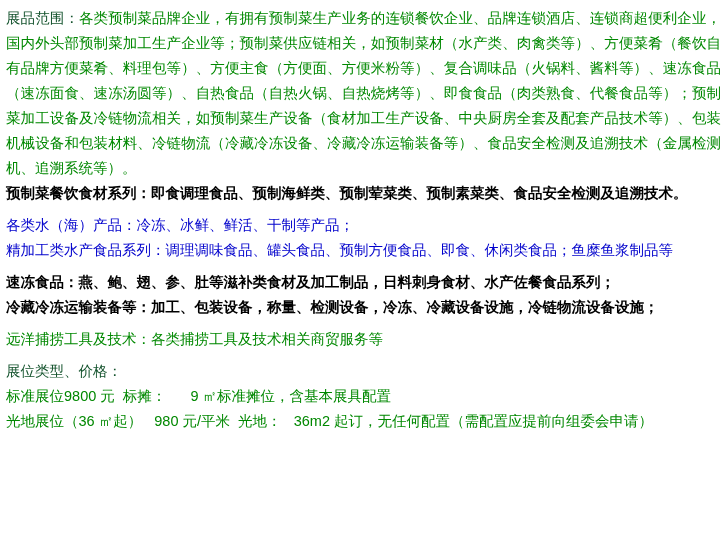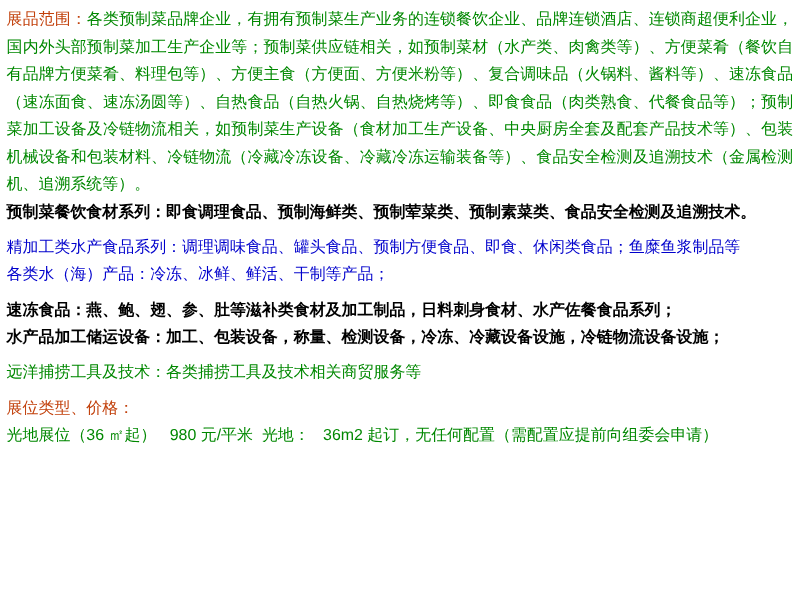--- a/index.html
+++ b/index.html
@@ -24,21 +24,21 @@
   .para {
     text-align: justify;
     text-justify: inter-ideograph;
     margin: 0;
     padding: 0;
   }
   .blk {
     margin: 0 0 0 0;
   }
   .lbl-red {
-    color: #c2410c;
+    color: #14532d;
   }
   .lbl-blue {
     color: #0000cc;
   }
   .txt-green {
     color: #008800;
   }
   .txt-blue {
     color: #0000cc;
   }
@@ -59,50 +59,55 @@
     <span class="lbl-red">展品范围：</span><span class="txt-green">各类预制菜品牌企业，有拥有预制菜生产业务的连锁餐饮企业、品牌连锁酒店、连锁商超便利企业，国内外头部预制菜加工生产企业等；预制菜供应链相关，如预制菜材（水产类、肉禽类等）、方便菜肴（餐饮自有品牌方便菜肴、料理包等）、方便主食（方便面、方便米粉等）、复合调味品（火锅料、酱料等）、速冻食品（速冻面食、速冻汤圆等）、自热食品（自热火锅、自热烧烤等）、即食食品（肉类熟食、代餐食品等）；预制菜加工设备及冷链物流相关，如预制菜生产设备（食材加工生产设备、中央厨房全套及配套产品技术等）、包装机械设备和包装材料、冷链物流（冷藏冷冻设备、冷藏冷冻运输装备等）、食品安全检测及追溯技术（金属检测机、追溯系统等）。</span>
   </p>
 
   <p class="para blk">
     <span class="txt-black">预制菜餐饮食材系列：</span><span class="txt-black">即食调理食品、预制海鲜类、预制荤菜类、预制素菜类、食品安全检测及追溯技术。</span>
   </p>
 
   <div class="spacer"></div>
 
   <p class="para blk">
-    <span class="lbl-blue">精加工类水产食品系列：</span><span class="txt-blue">调理调味食品、罐头食品、预制方便食品、即食、休闲类食品；鱼糜鱼浆制品等</span>
+    <span class="lbl-blue">各类水（海）产品：</span><span class="txt-blue">冷冻、冰鲜、鲜活、干制等产品；</span>
   </p>
 
   <p class="para blk">
-    <span class="lbl-blue">各类水（海）产品：</span><span class="txt-blue">冷冻、冰鲜、鲜活、干制等产品；</span>
+    <span class="lbl-blue">精加工类水产食品系列：</span><span class="txt-blue">调理调味食品、罐头食品、预制方便食品、即食、休闲类食品；鱼糜鱼浆制品等</span>
   </p>
 
   <div class="spacer"></div>
 
   <p class="para blk">
     <span class="txt-black">速冻食品：</span><span class="txt-black">燕、鲍、翅、参、肚等滋补类食材及加工制品，日料刺身食材、水产佐餐食品系列；</span>
   </p>
 
   <p class="para blk">
-    <span class="txt-black">水产品加工储运设备：</span><span class="txt-black">加工、包装设备，称量、检测设备，冷冻、冷藏设备设施，冷链物流设备设施；</span>
+    <span class="txt-black">冷藏冷冻运输装备等：</span><span class="txt-black">加工、包装设备，称量、检测设备，冷冻、冷藏设备设施，冷链物流设备设施；</span>
   </p>
 
 
   <div class="spacer"></div>
 
   <p class="para blk">
     <span class="txt-green">远洋捕捞工具及技术：</span><span class="txt-green">各类捕捞工具及技术相关商贸服务等</span>
   </p>
 
   <div class="spacer"></div>
 
   <p class="para blk">
     <span class="lbl-red">展位类型、价格：</span>
   </p>
 
+  <p class="para blk">
+    <span class="txt-green">标准展位</span><span class="txt-green">9800 元</span>&nbsp;
+    <span class="txt-green">标摊：</span>&nbsp;&nbsp;&nbsp;&nbsp;&nbsp;
+    <span class="txt-green">9 ㎡标准摊位，含基本展具配置</span>
+  </p>
 
   <p class="para blk">
     <span class="txt-green">光地展位（36 ㎡起）</span>&nbsp;&nbsp;
     <span class="txt-green">980 元/平米</span>&nbsp;
     <span class="txt-green">光地：</span>&nbsp;&nbsp;
     <span class="txt-green">36m2 起订，无任何配置（需配置应提前向组委会申请）</span>
   </p>
 
 </div>
 

